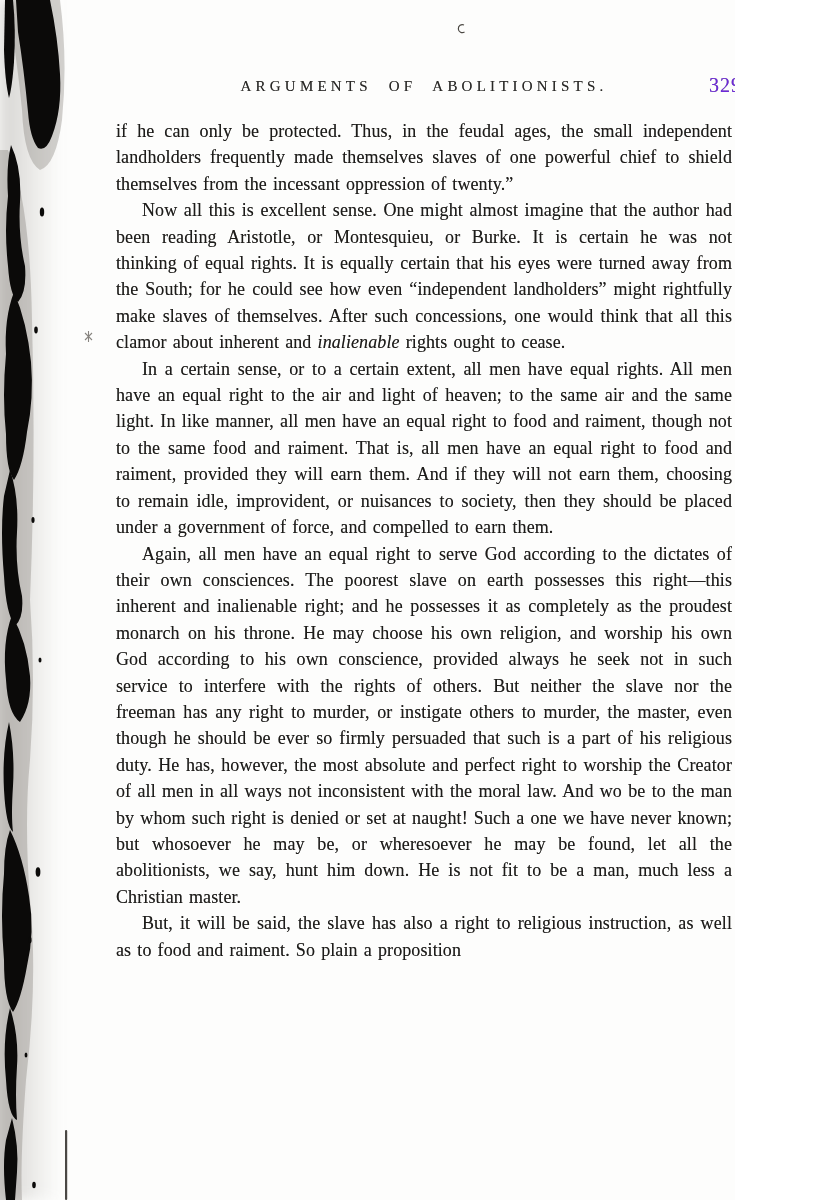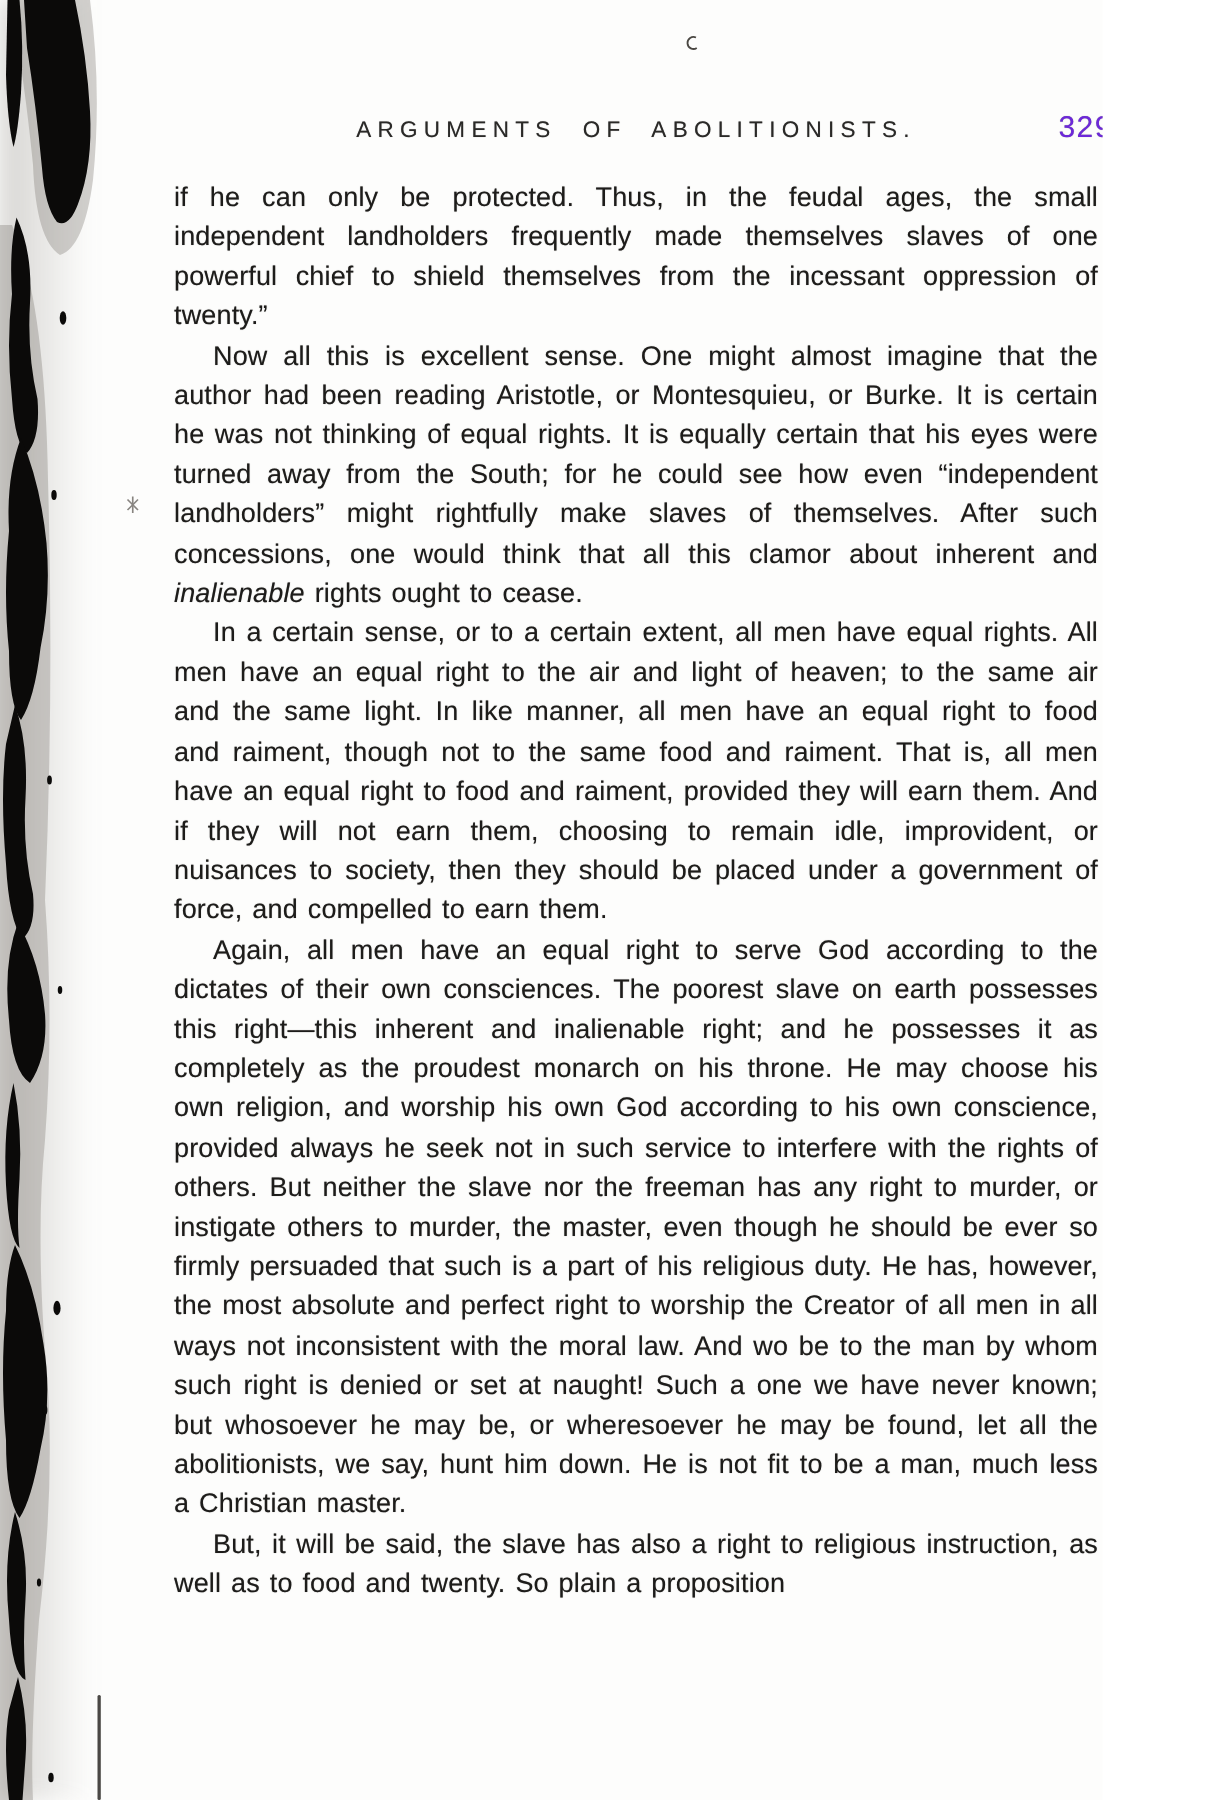--- a/index.html
+++ b/index.html
@@ -6,21 +6,21 @@
     margin: 0;
     padding: 0;
     background: #ffffff;
   }
   .page {
     position: relative;
     width: 735px;
     height: 1200px;
     background: #fdfdfc;
     overflow: hidden;
-    font-family: Liberation Sans, sans-serif;
+    font-family: Liberation Serif, serif;
     color: #1d1c1a;
   }
   
   .gutter-shadow {
     position: absolute;
     left: 0; top: 0;
     width: 80px; height: 100%;
     background: linear-gradient(to right, rgba(110,105,98,0.28), rgba(110,105,98,0.0) 75%);
     filter: blur(7px);
     pointer-events: none;
@@ -150,17 +150,17 @@
     <div class="body-text">
 
       <p class="no-indent">if he can only be protected.  Thus, in the feudal ages, the small independent landholders frequently made themselves slaves of one powerful chief to shield themselves from the incessant oppression of twenty.”</p>
 
       <p><span>Now all this is excellent sense.  One might almost imagine that the author had been reading Aristotle, or Montesquieu, or Burke.  It is certain he was not thinking of equal rights.  It is equally certain that his eyes were turned away from the South; for he could see how even “independent landholders” might rightfully make slaves of themselves.  After such concessions, one would think that all this clamor about inherent and </span><em>inalienable</em><span> rights ought to cease.</span></p>
 
       <p>In a certain sense, or to a certain extent, all men have equal rights.  All men have an equal right to the air and light of heaven; to the same air and the same light.  In like manner, all men have an equal right to food and raiment, though not to the same food and raiment.  That is, all men have an equal right to food and raiment, provided they will earn them.  And if they will not earn them, choosing to remain idle, improvident, or nuisances to society, then they should be placed under a government of force, and compelled to earn them.</p>
 
       <p>Again, all men have an equal right to serve God according to the dictates of their own consciences.  The poorest slave on earth possesses this right—this inherent and inalienable right; and he possesses it as completely as the proudest monarch on his throne.  He may choose his own religion, and worship his own God according to his own conscience, provided always he seek not in such service to interfere with the rights of others.  But neither the slave nor the freeman has any right to murder, or instigate others to murder, the master, even though he should be ever so firmly persuaded that such is a part of his religious duty.  He has, however, the most absolute and perfect right to worship the Creator of all men in all ways not inconsistent with the moral law.  And wo be to the man by whom such right is denied or set at naught!  Such a one we have never known; but whosoever he may be, or wheresoever he may be found, let all the abolitionists, we say, hunt him down.  He is not fit to be a man, much less a Christian master.</p>
 
-      <p>But, it will be said, the slave has also a right to religious instruction, as well as to food and twenty.  So plain a proposition</p>
+      <p>But, it will be said, the slave has also a right to religious instruction, as well as to food and raiment.  So plain a proposition</p>
 
     </div>
   </div>
 </div>
 
 </body></html>

